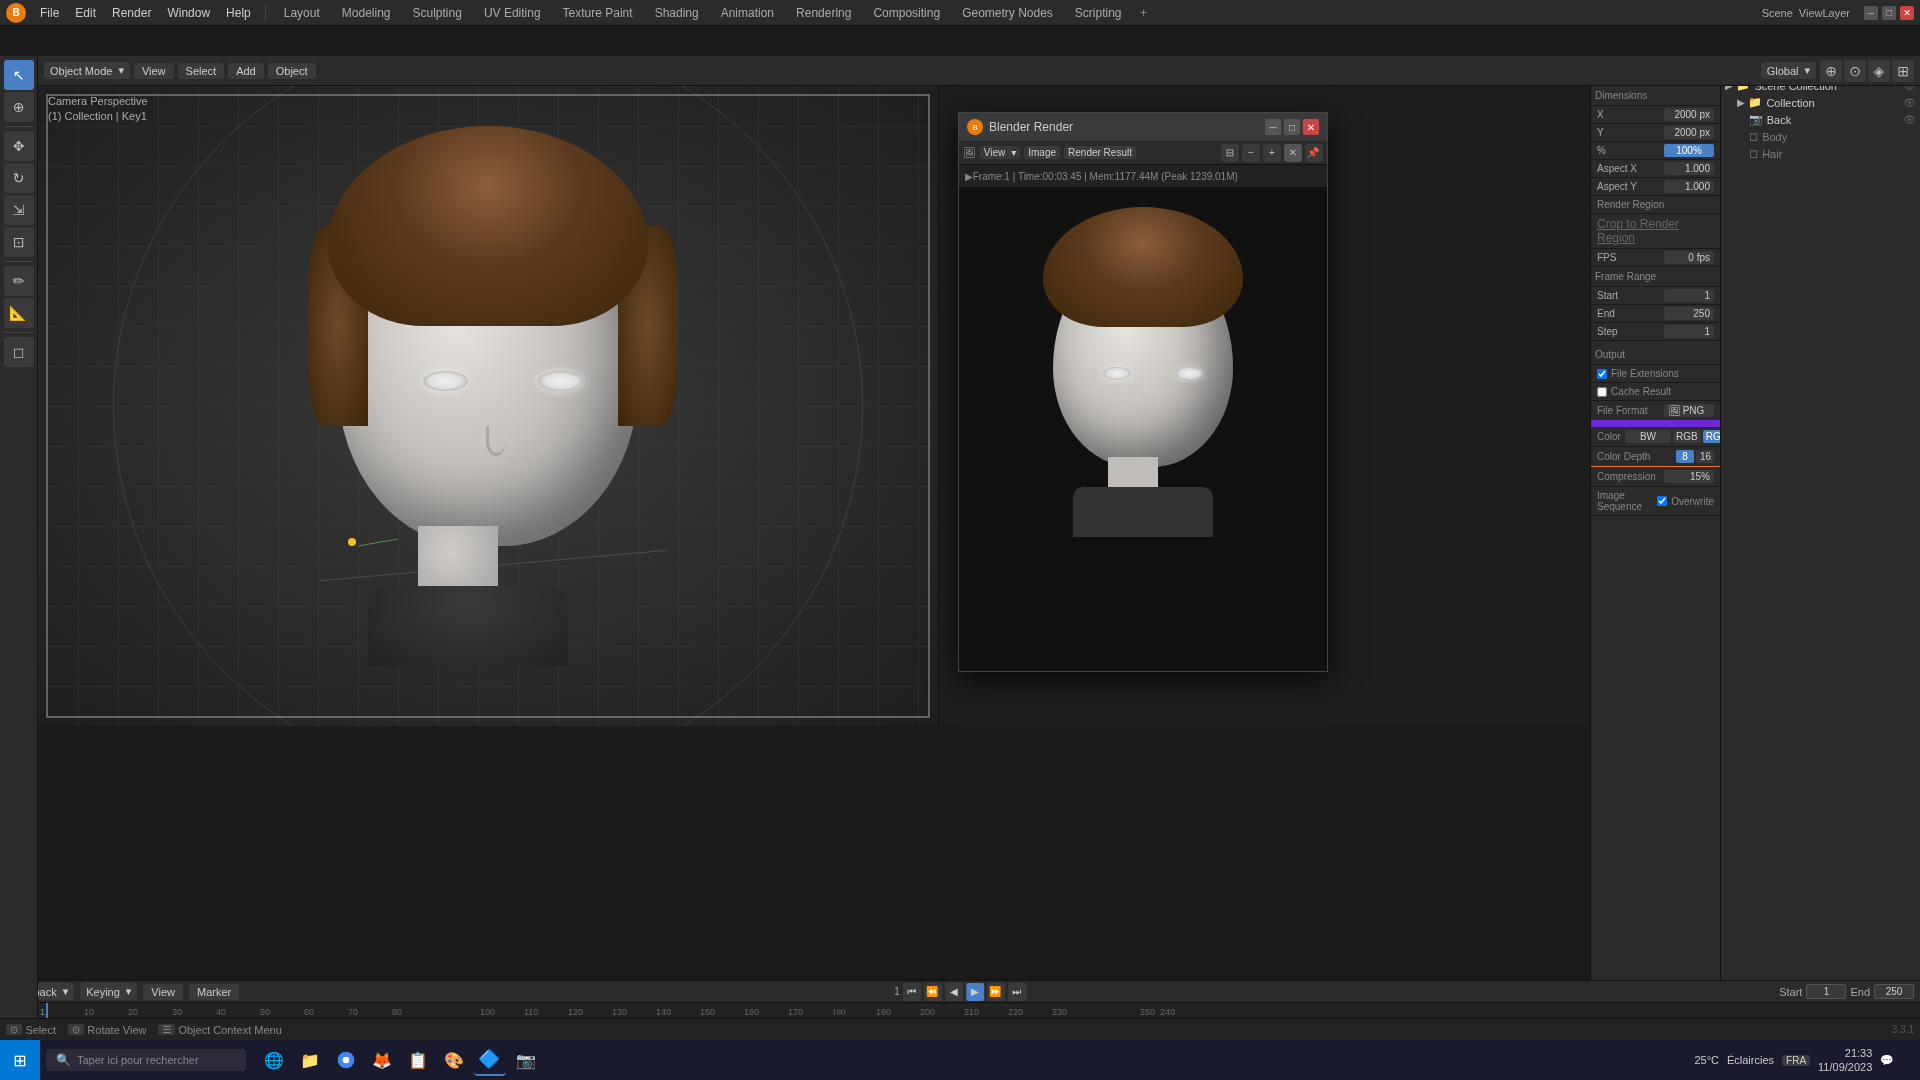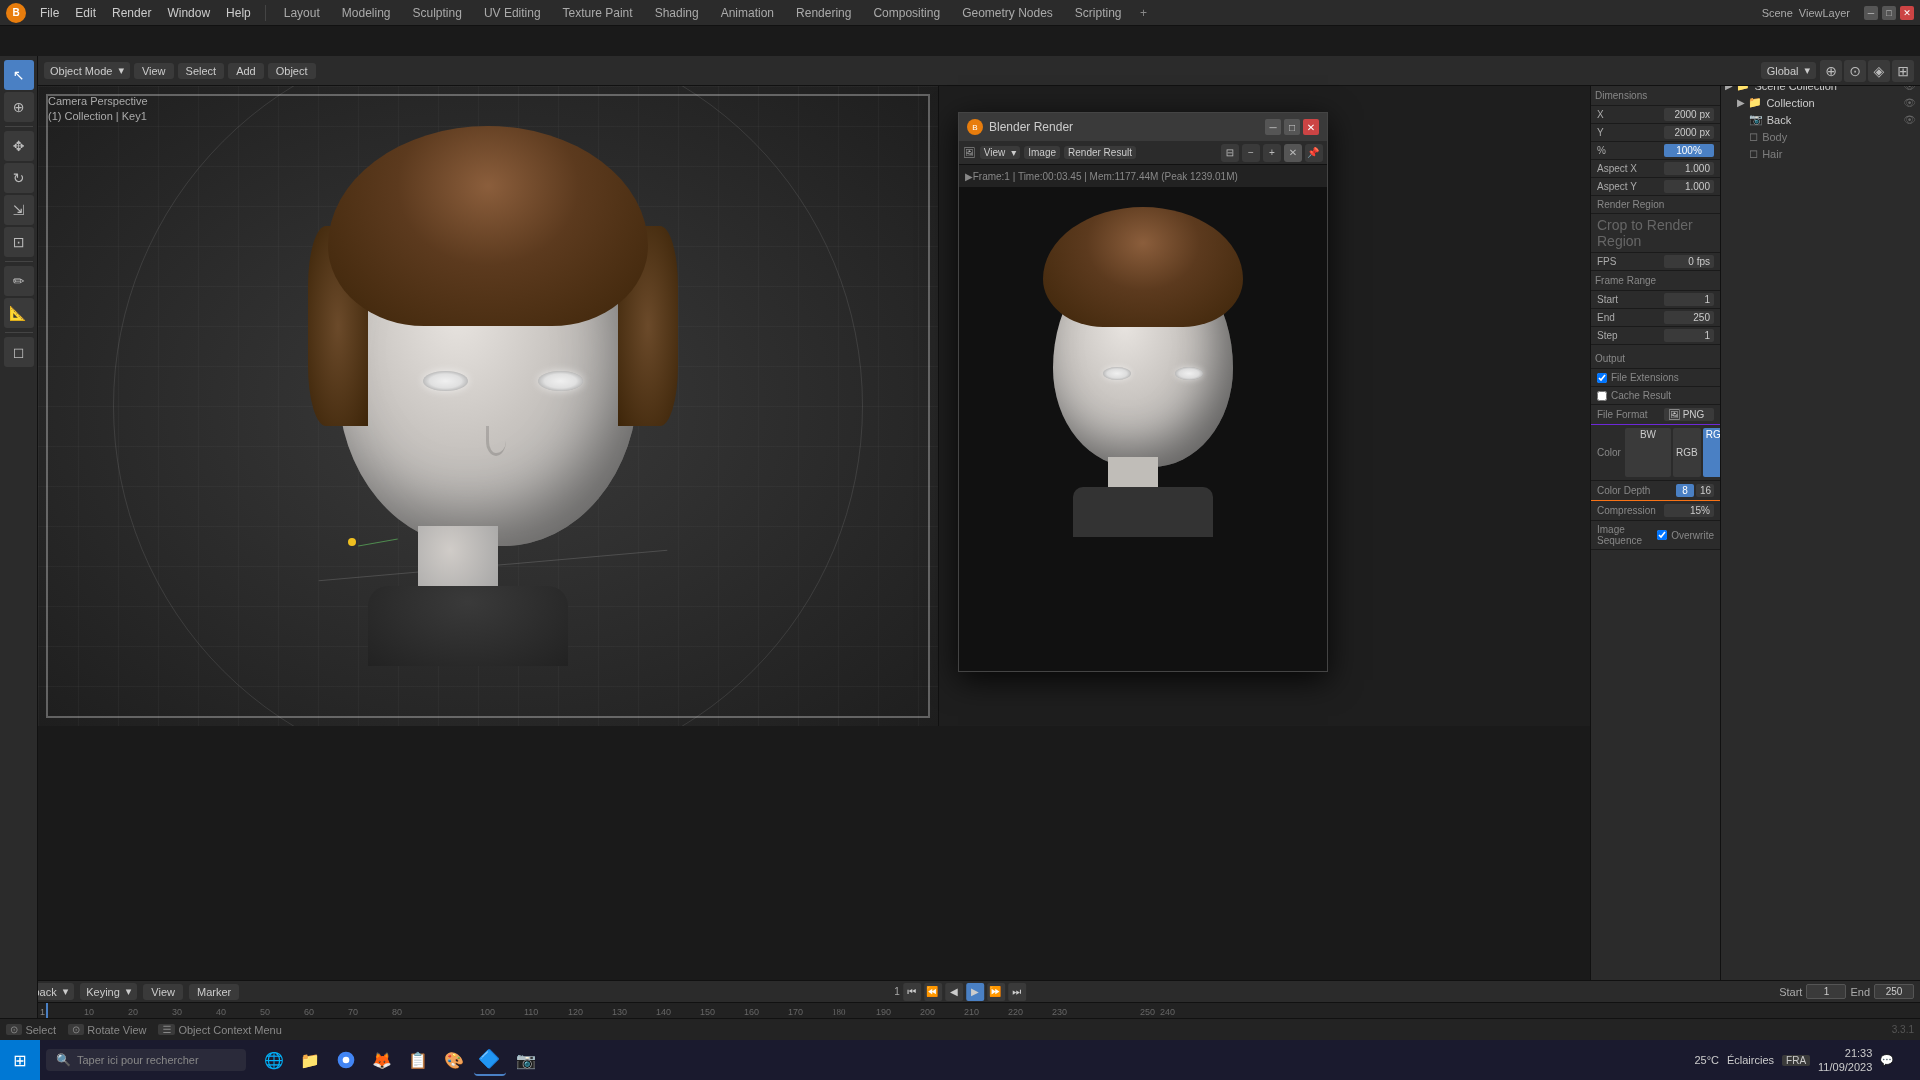--- a/index.html
+++ b/index.html
@@ -825,21 +825,21 @@
   <div class="re-row">
     <span>Aspect X</span>
     <div class="re-val">1.000</div>
   </div>
   <div class="re-row">
     <span>Aspect Y</span>
     <div class="re-val">1.000</div>
   </div>
 
   <div style="padding:3px 6px;font-size:10px;color:#888;border-bottom:1px solid #1a1a1a;">Render Region</div>
-  <div style="padding:3px 6px;font-size:14px;color:#666;border-bottom:1px solid #1a1a1a;">Crop to Render Region</div>
+  <div style="padding:3px 6px;font-size:12px;color:#666;border-bottom:1px solid #1a1a1a;text-decoration:underline;">Crop to Render Region</div>
 
   <div class="re-row">
     <span>FPS</span>
     <div class="re-val">0 fps</div>
   </div>
 
   <div style="padding:4px;font-size:10px;color:#888;border-bottom:1px solid #1a1a1a;">Frame Range</div>
   <div class="re-row">
     <span>Start</span>
     <div class="re-val">1</div>
@@ -856,33 +856,33 @@
   <div style="padding:4px;font-size:10px;color:#888;border-bottom:1px solid #1a1a1a;margin-top:4px;">Output</div>
   <div style="padding:3px 6px;font-size:10px;color:#888;border-bottom:1px solid #1a1a1a;display:flex;align-items:center;gap:4px;">
     <input type="checkbox" checked="" style="width: 10px; height: 10px;">
     <span>File Extensions</span>
   </div>
   <div style="padding:3px 6px;font-size:10px;color:#888;border-bottom:1px solid #1a1a1a;display:flex;align-items:center;gap:4px;">
     <input type="checkbox" style="width: 10px; height: 10px;">
     <span>Cache Result</span>
   </div>
 
-  <div style="padding:3px 6px;font-size:10px;color:#888;border-bottom:1px solid #6d28d9;display:flex;align-items:center;justify-content:space-between;">
+  <div style="padding:3px 6px;font-size:10px;color:#888;border-bottom:7px solid #6d28d9;display:flex;align-items:center;justify-content:space-between;">
     <span>File Format</span>
     <div class="re-val" style="display:flex;align-items:center;gap:2px;">
       <span>🖼</span>
       <span>PNG</span>
     </div>
   </div>
 
   <div style="padding:3px 6px;font-size:10px;color:#888;border-bottom:1px solid #1a1a1a;display:flex;align-items:center;gap:4px;">
     <span>Color</span>
     <div style="display:flex;gap:2px;margin-left:auto;">
       <div class="re-val" style="min-width:20px;padding:1px 15px;">BW</div>
-      <div class="re-val" style="min-width:20px;padding:19px 3px;">RGB</div>
+      <div class="re-val" style="min-width:20px;padding:1px 3px;">RGB</div>
       <div class="re-highlight" style="min-width:25px;padding:1px 3px;">RGBA</div>
     </div>
   </div>
 
   <div style="padding:3px 6px;font-size:10px;color:#888;border-bottom:1px solid #f97316;display:flex;align-items:center;gap:4px;">
     <span>Color Depth</span>
     <div style="display:flex;gap:2px;margin-left:auto;">
       <div class="re-highlight" style="min-width:18px;padding:1px 3px;">8</div>
       <div class="re-val" style="min-width:18px;padding:1px 3px;">16</div>
     </div>

